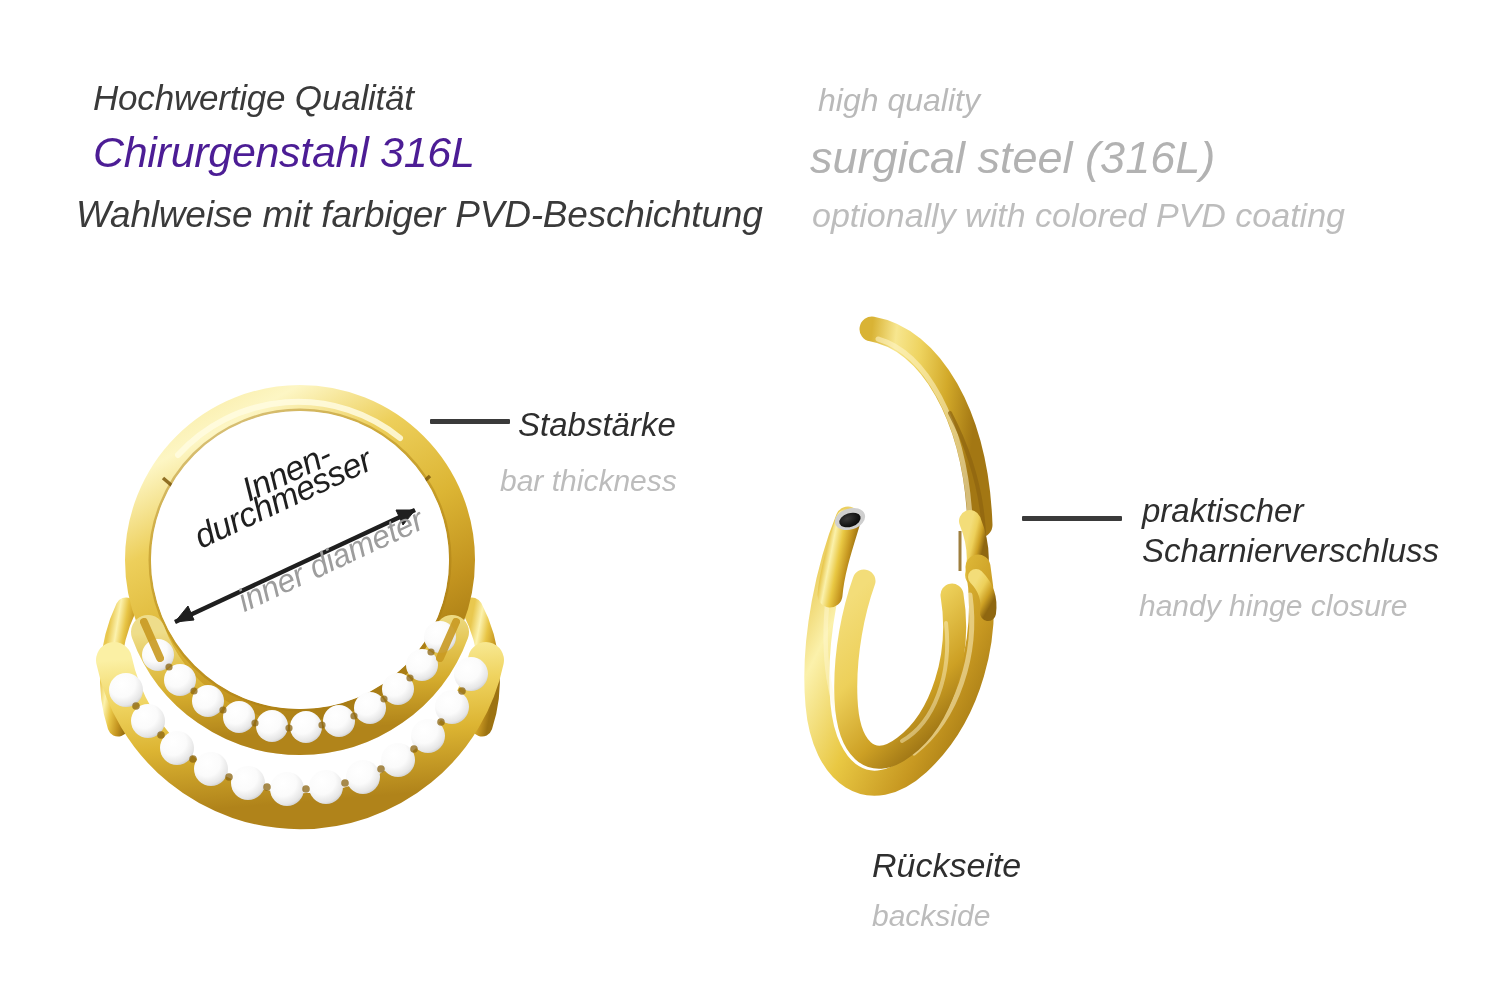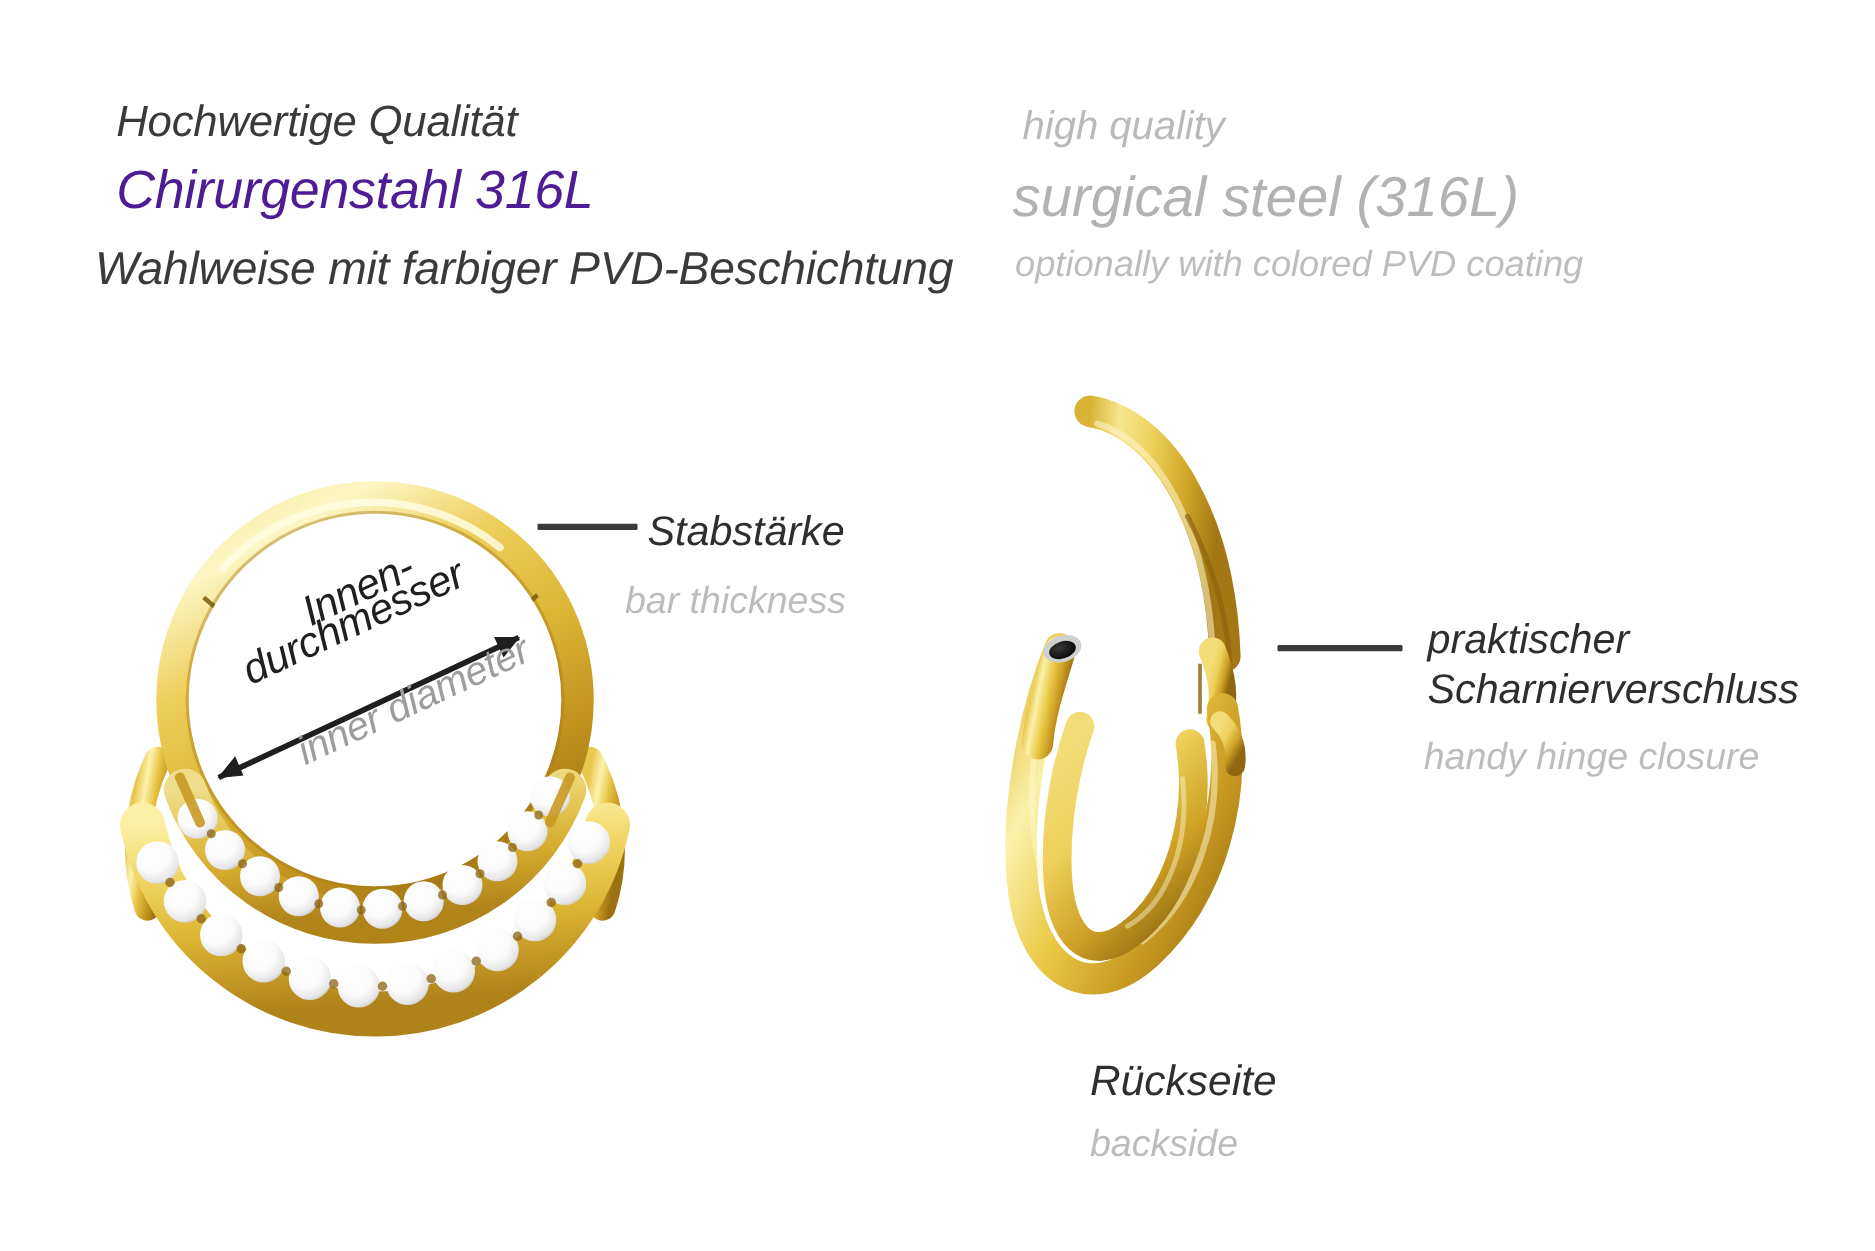--- a/index.html
+++ b/index.html
@@ -39,21 +39,21 @@
   .hdr-en-1 {
     left: 818px; top: 82px;
     font-size: 32px; color: #b9b9b9;
   }
   .hdr-en-2 {
     left: 810px; top: 132px;
     font-size: 45px; color: #b2b2b2;
   }
   .hdr-en-3 {
     left: 812px; top: 196px;
-    font-size: 29px; color: #bdbdbd;
+    font-size: 34px; color: #bdbdbd;
   }
 
   
   .callout { position: absolute; font-style: italic; white-space: nowrap; }
   .callout-de { color: #2e2e2e; font-size: 33px; }
   .callout-en { color: #bcbcbc; font-size: 30px; }
 
   .lbl-stab      { left: 518px; top: 406px; }
   .lbl-barthick  { left: 500px; top: 464px; }
   .lbl-hinge1    { left: 1142px; top: 492px; }

